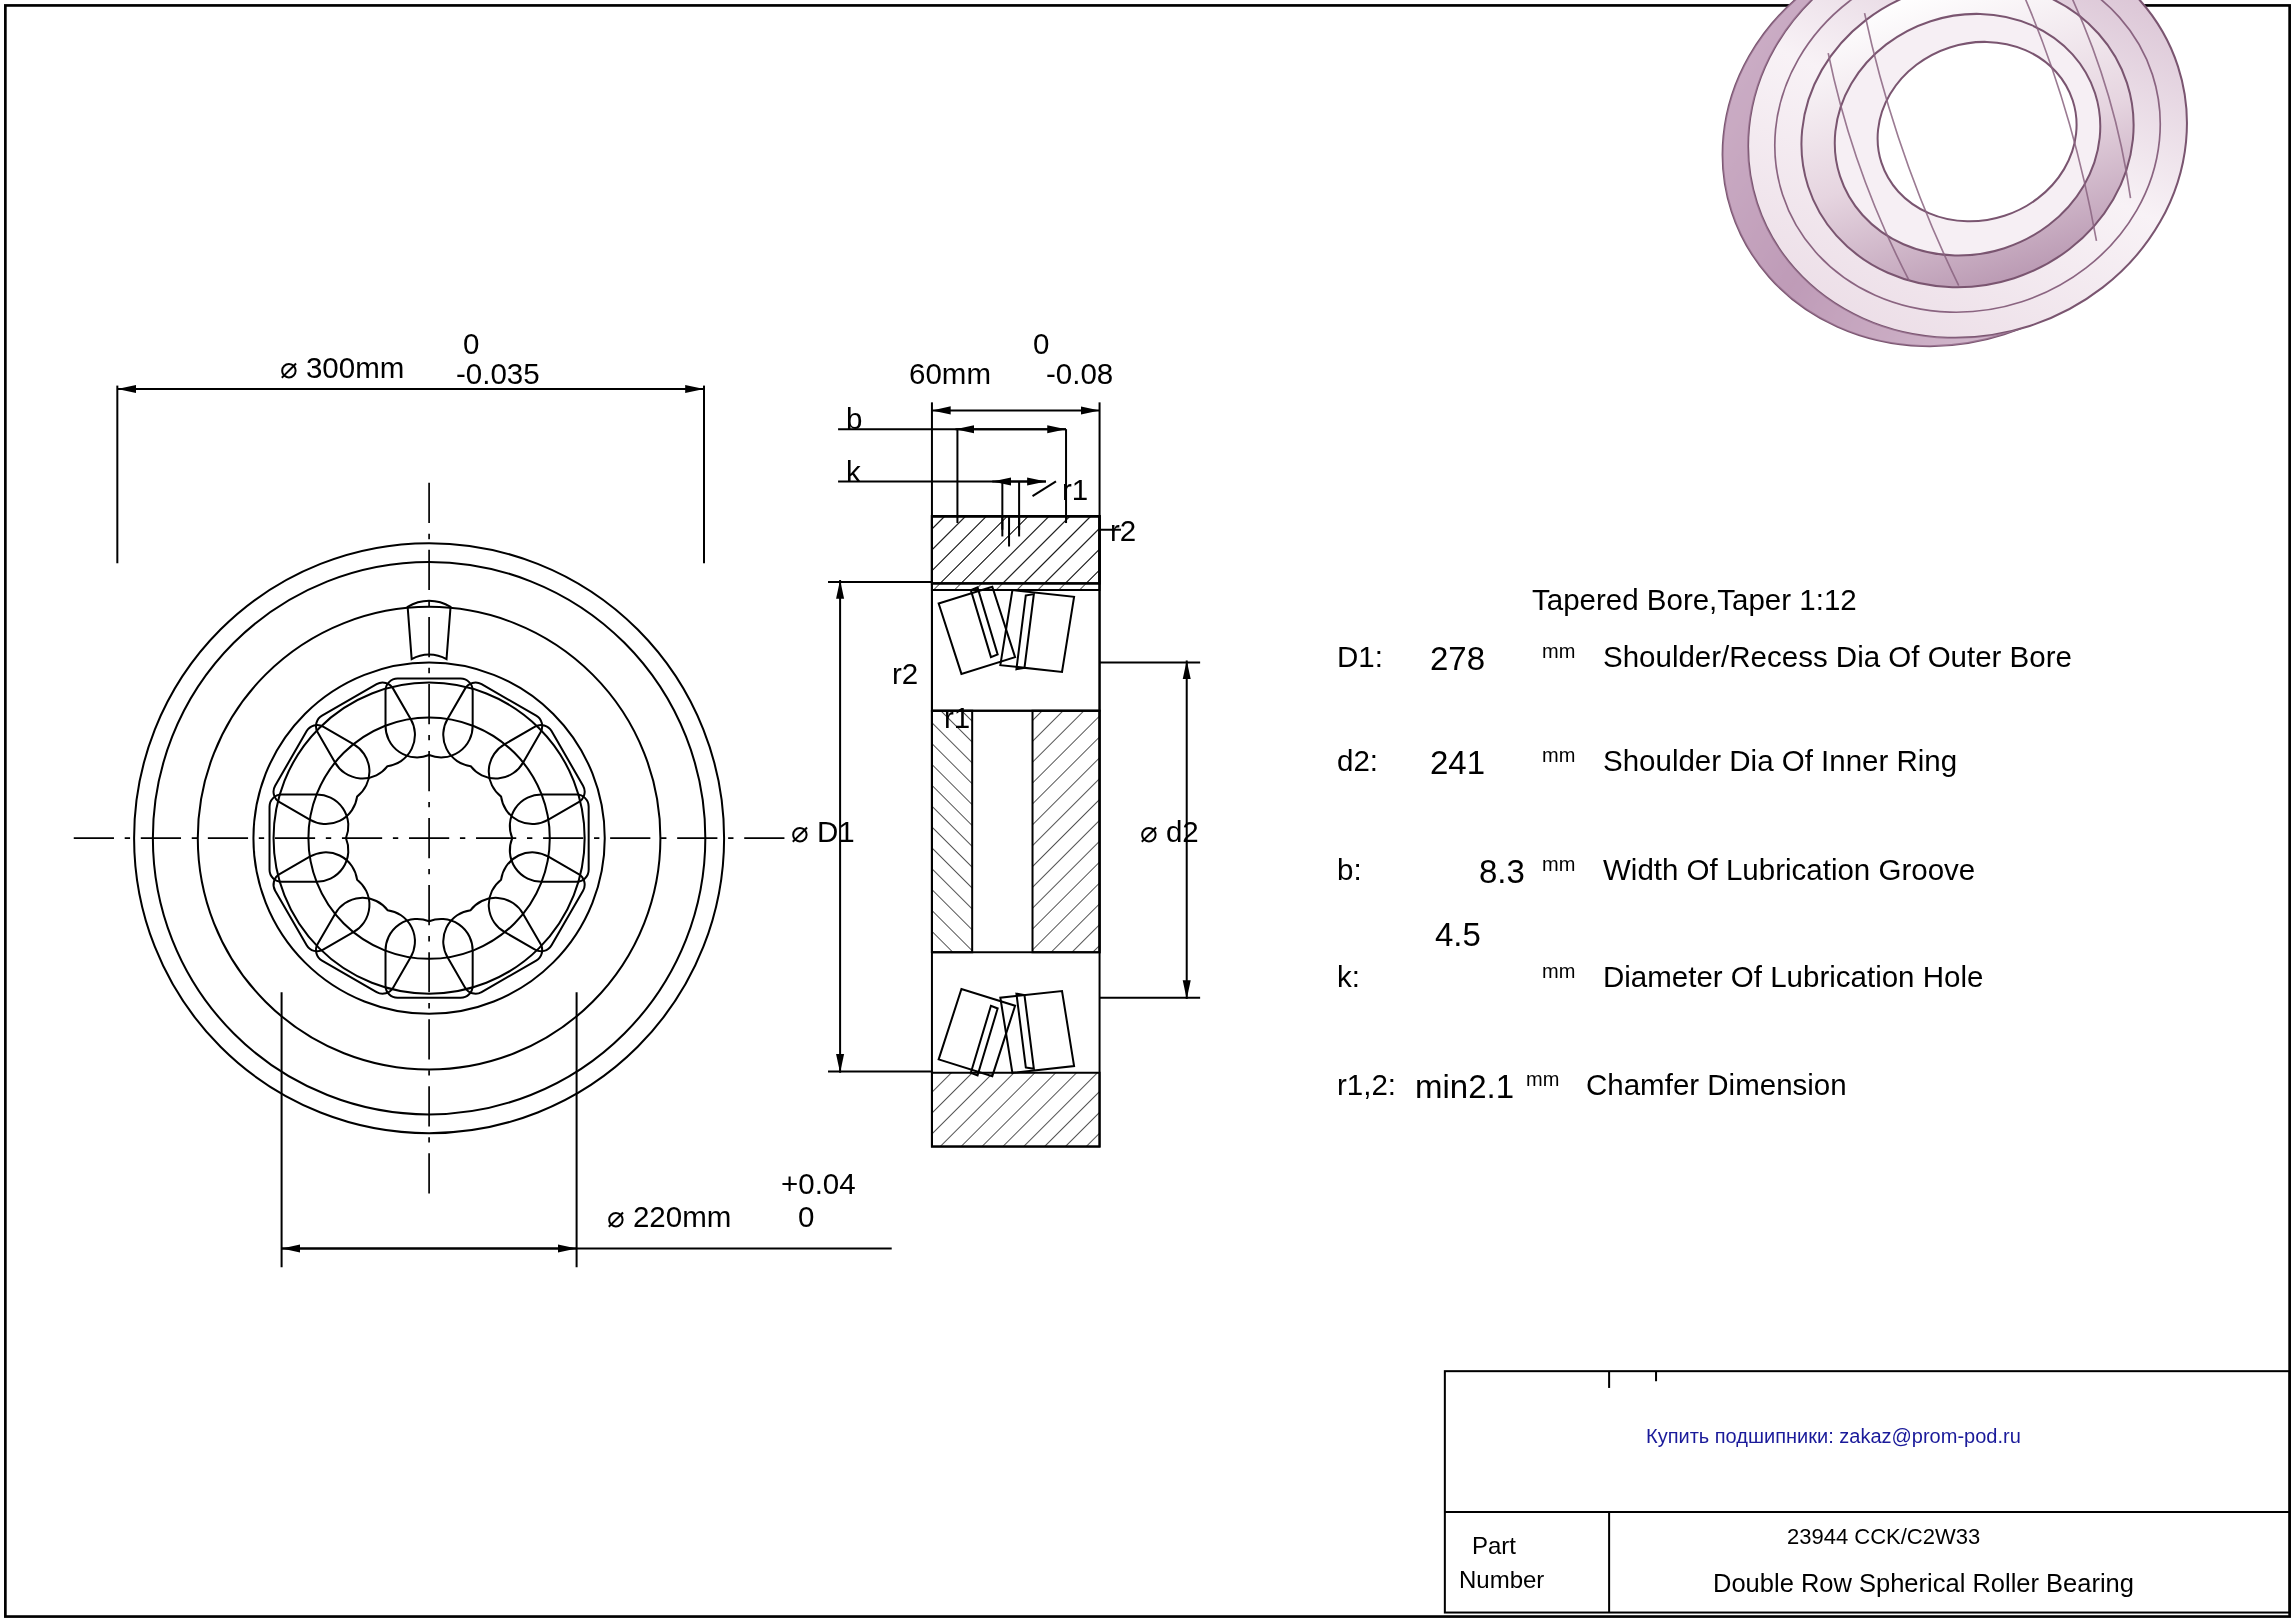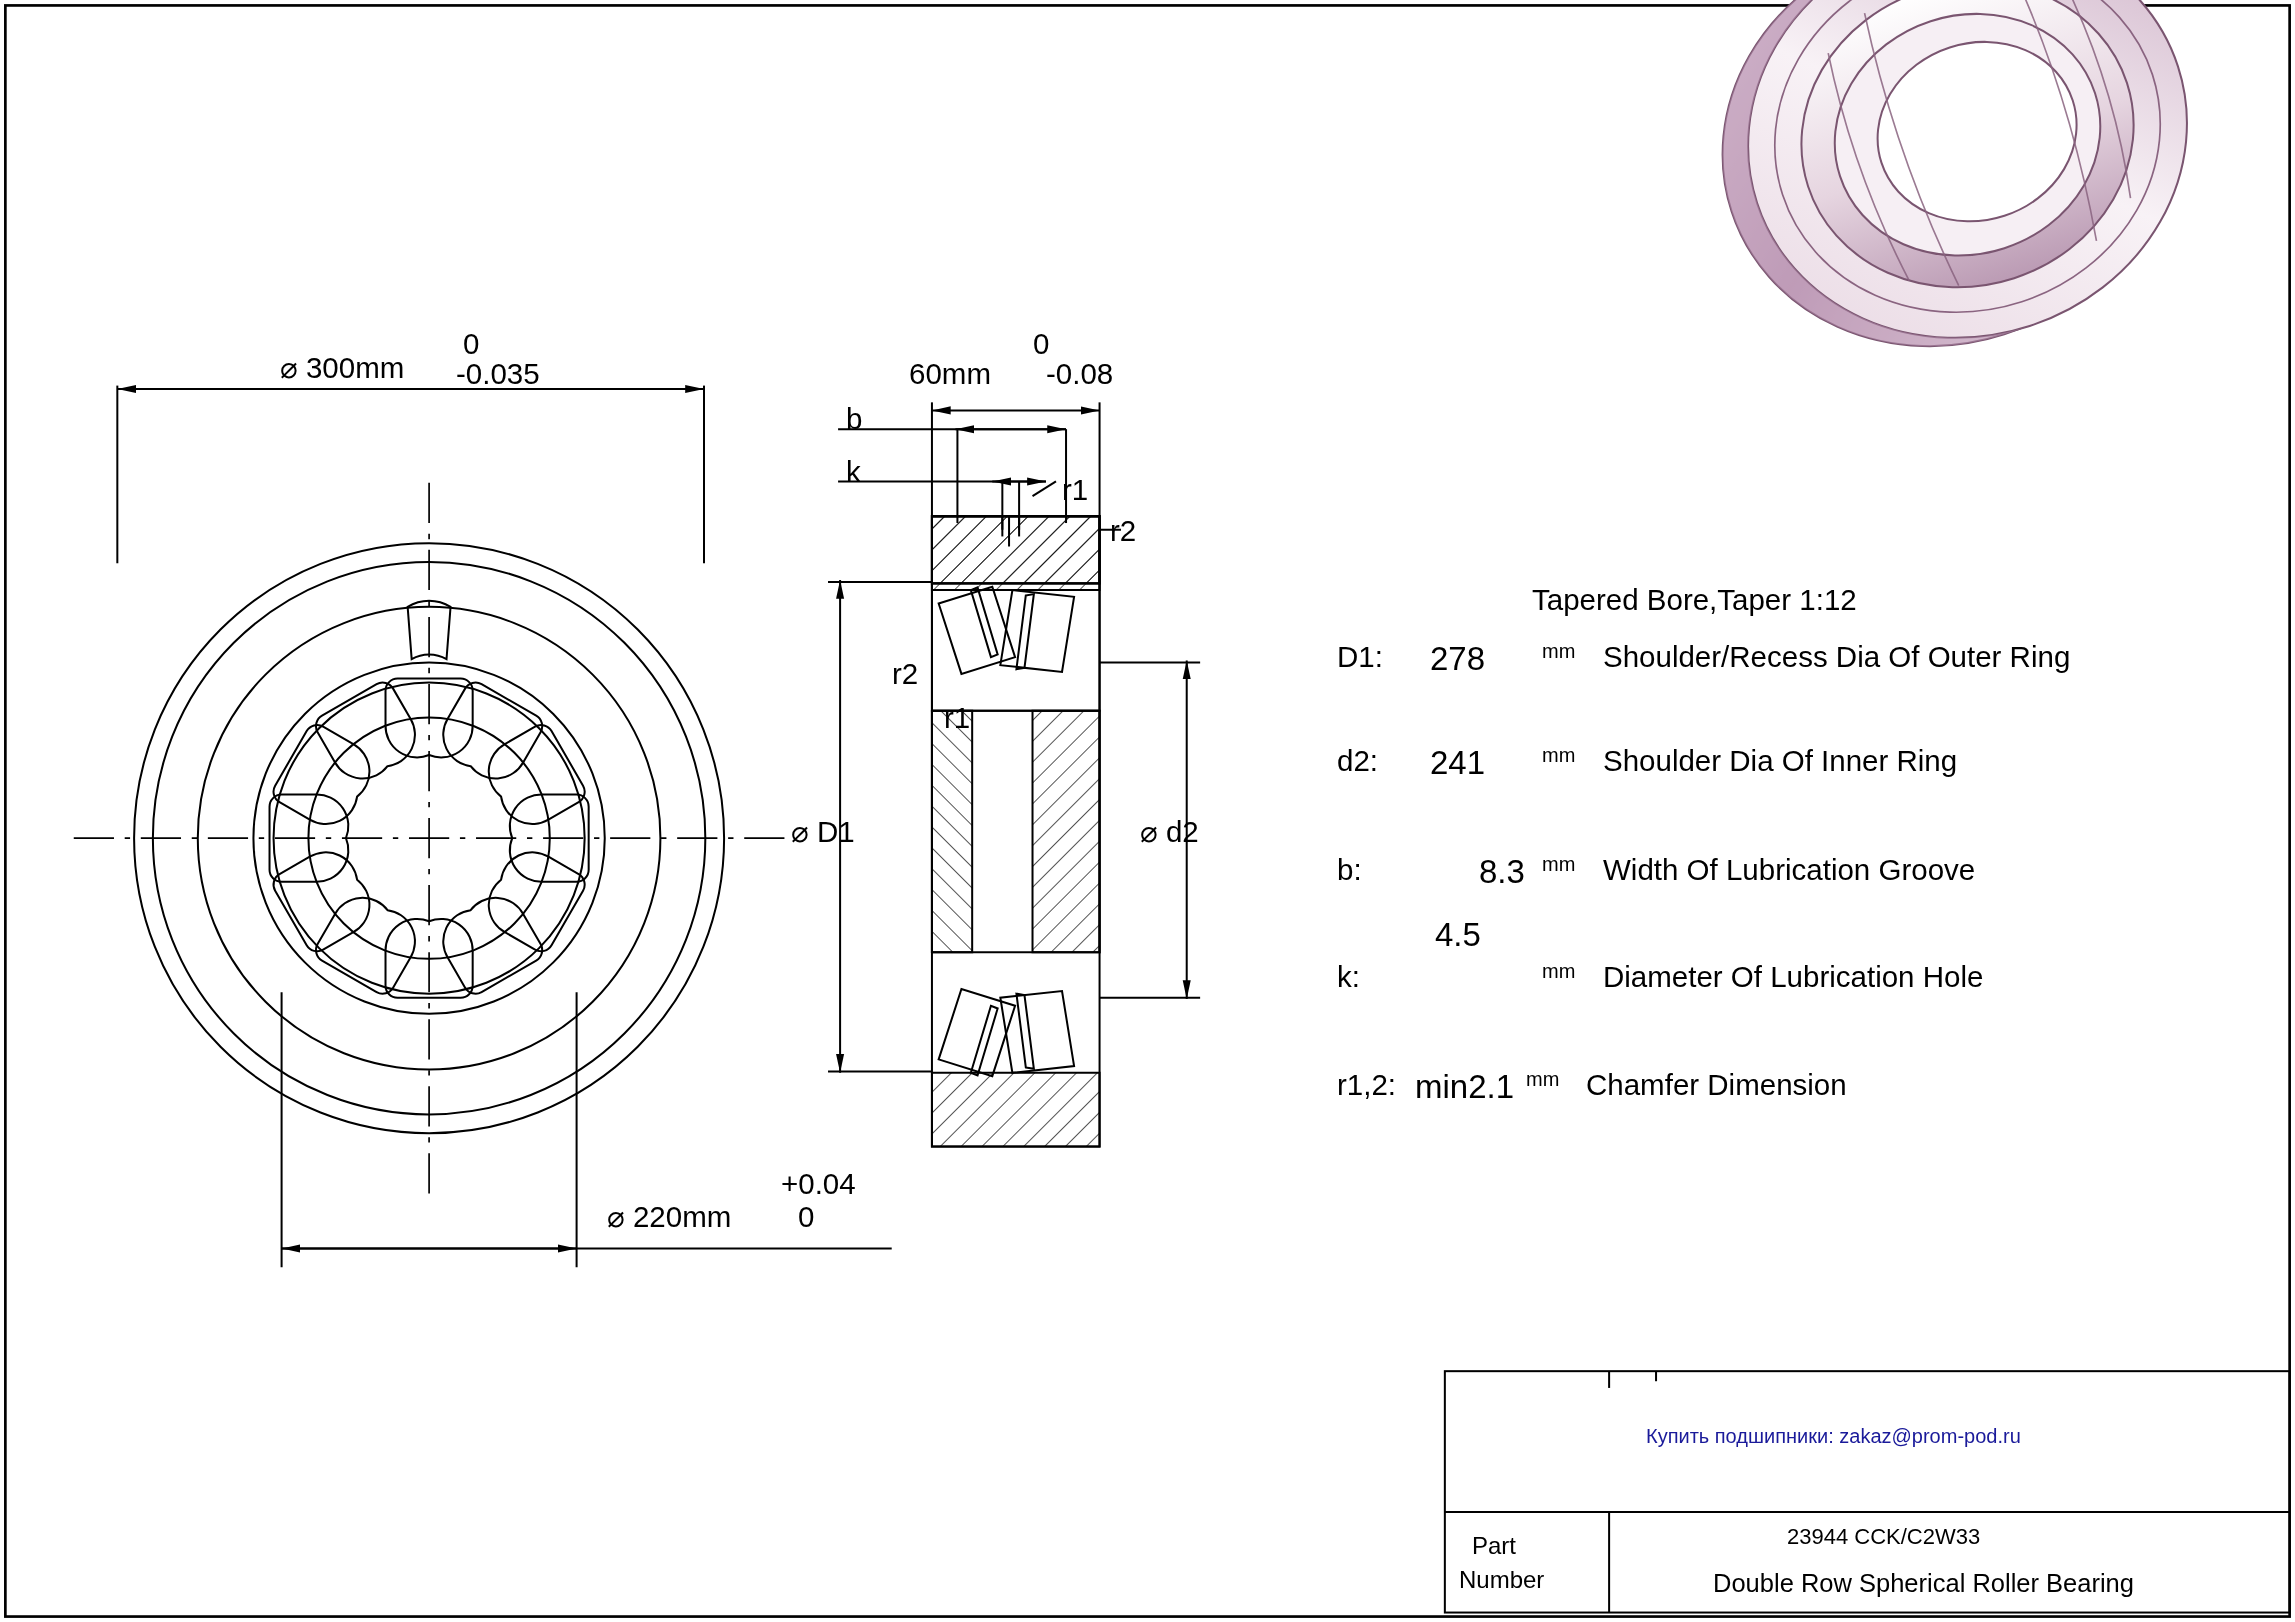--- a/index.html
+++ b/index.html
@@ -289,21 +289,21 @@
   <div class="txt dim-txt" style="left:944px; top:701px;">r1</div>
 
   <div class="txt dim-txt" style="left:791px; top:815px;">⌀ D1</div>
   <div class="txt dim-txt" style="left:1140px; top:815px;">⌀ d2</div>
 
   <div class="txt title-txt" style="left:1532px; top:583px;">Tapered Bore,Taper 1:12</div>
 
   <div class="txt spec-label" style="left:1337px; top:640px;text-align:center;">D1:</div>
   <div class="txt spec-val" style="left:1430px; top:640px;">278</div>
   <div class="txt spec-unit" style="left:1542px; top:640px;">mm</div>
-  <div class="txt spec-desc" style="left:1603px; top:640px;">Shoulder/Recess Dia Of Outer Ring</div>
+  <div class="txt spec-desc" style="left:1603px; top:640px;">Shoulder/Recess Dia Of Outer Bore</div>
 
   <div class="txt spec-label" style="left:1337px; top:744px;">d2:</div>
   <div class="txt spec-val" style="left:1430px; top:744px;">241</div>
   <div class="txt spec-unit" style="left:1542px; top:744px;">mm</div>
   <div class="txt spec-desc" style="left:1603px; top:744px;">Shoulder Dia Of Inner Ring</div>
 
   <div class="txt spec-label" style="left:1337px; top:853px;">b:</div>
   <div class="txt spec-val" style="left:1435px; top:853px;margin-left:44px;">8.3</div>
   <div class="txt spec-unit" style="left:1542px; top:853px;">mm</div>
   <div class="txt spec-desc" style="left:1603px; top:853px;">Width Of Lubrication Groove</div>

